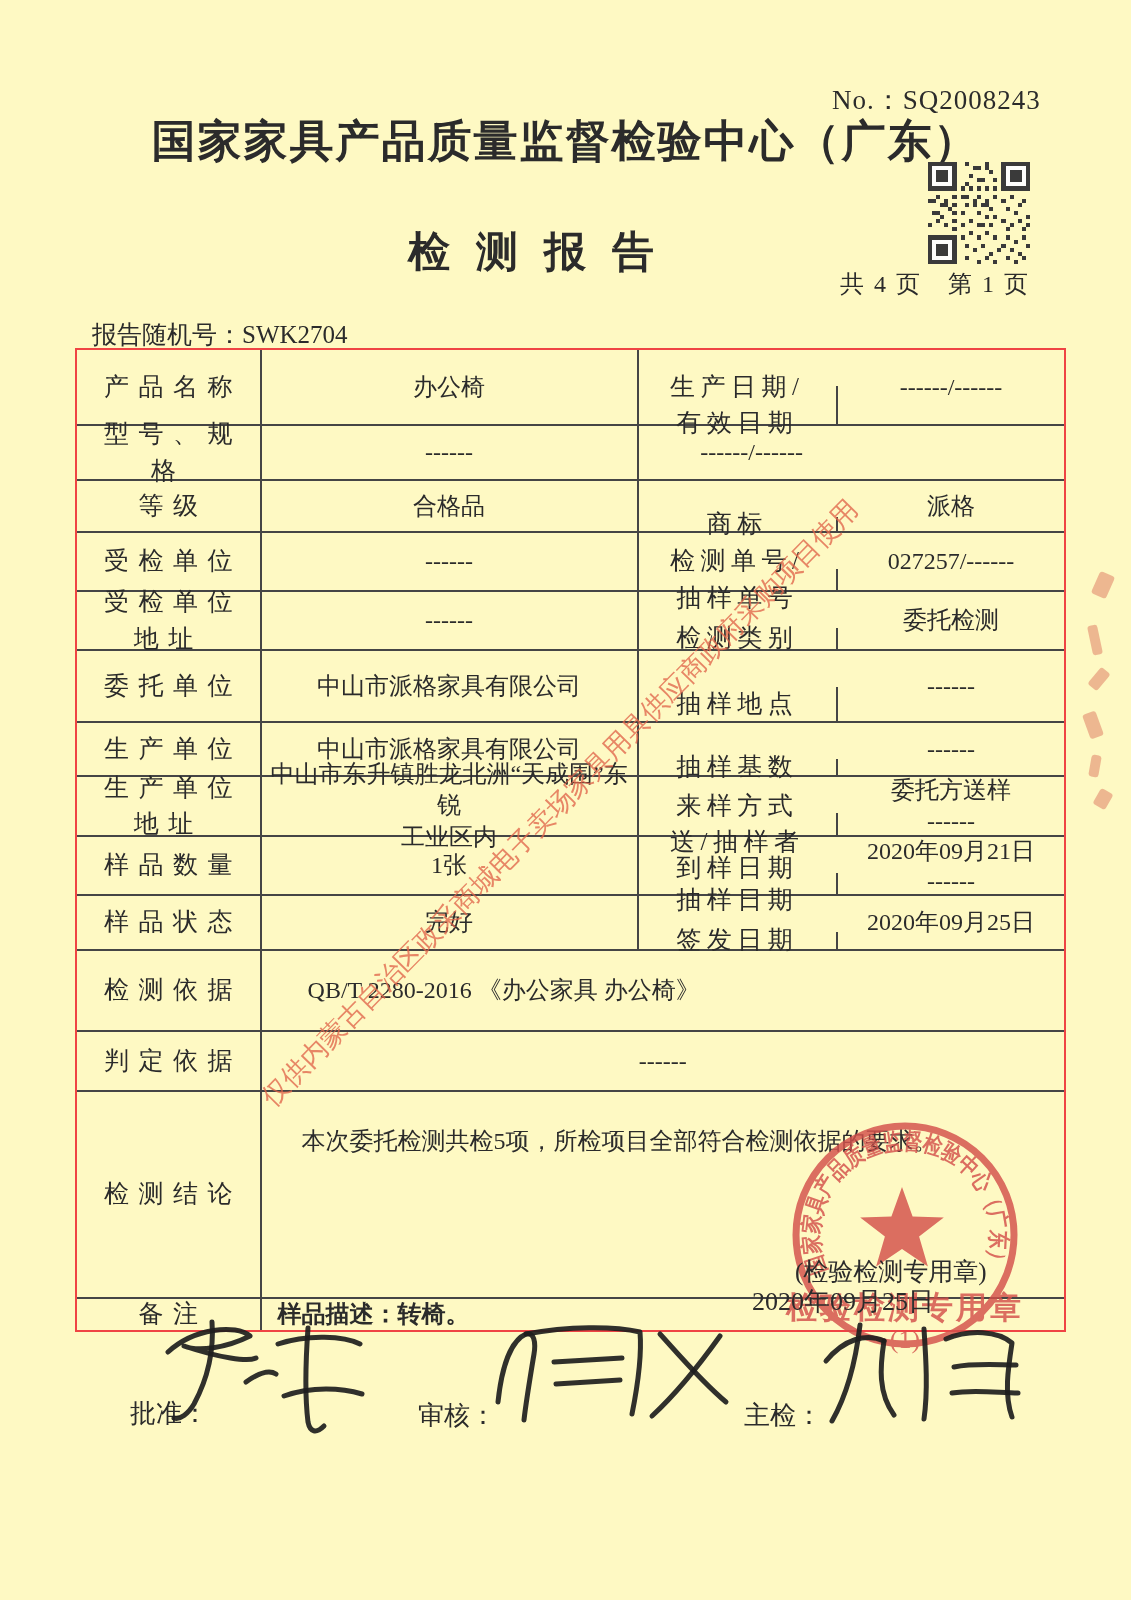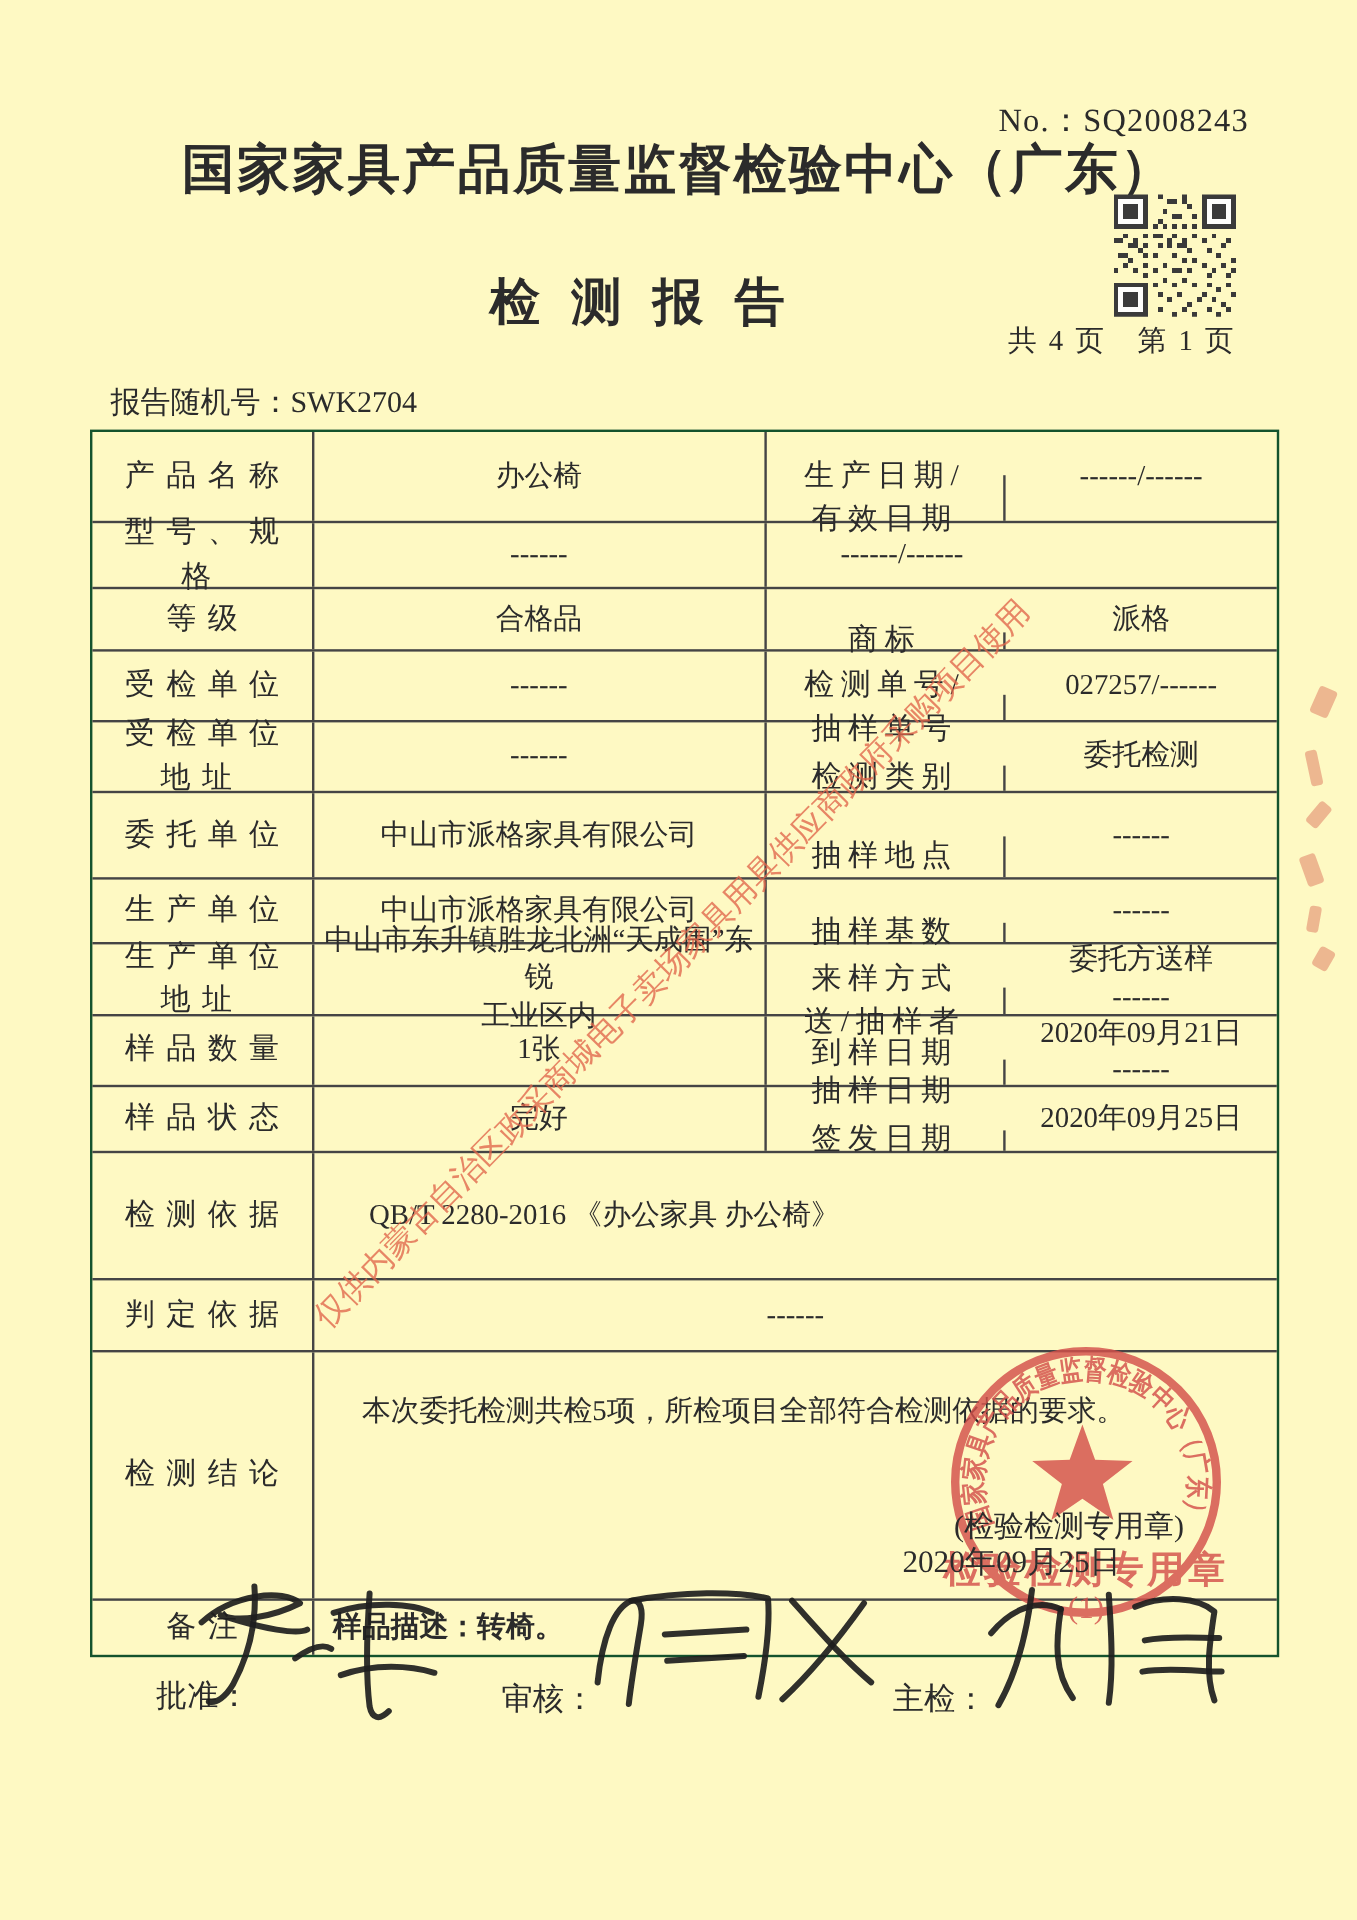--- a/index.html
+++ b/index.html
@@ -11,21 +11,21 @@
   .doc-no{left:832px;top:82px;font-size:27px;letter-spacing:1px;}
   .doc-title{left:0;top:112px;width:1131px;text-align:center;font-size:44px;font-weight:bold;letter-spacing:2px;}
   .doc-subtitle{left:0;top:180px;width:1062px;text-align:center;font-size:42px;font-weight:bold;letter-spacing:26px;text-indent:26px;margin-top:44px;}
   .page-info{left:700px;top:268px;width:330px;text-align:right;font-size:24px;letter-spacing:2px;}
   .report-no{left:92px;top:318px;font-size:25px;}
 
   .qr{left:928px;top:162px;width:102px;height:102px;}
   .qr svg{width:100%;height:100%;}
 
   
-  .table{left:75px;top:358px;width:991px;border:2px solid #14532d;box-sizing:border-box;background:transparent;z-index:1;}
+  .table{left:75px;top:348px;width:991px;border:2px solid #ef4444;box-sizing:border-box;background:transparent;z-index:1;}
   .trow{display:flex;border-bottom:2px solid #454545;box-sizing:border-box;}
   .trow:last-child{border-bottom:none;}
   .cell{box-sizing:border-box;border-right:2px solid #454545;display:flex;align-items:center;justify-content:center;
         text-align:center;white-space:pre-line;line-height:1.45;padding:2px 6px;}
   .cell:last-child{border-right:none;}
   .c1{width:18.7%;font-size:25px;letter-spacing:0.38em;text-indent:0.38em;}
   .c2{width:38.2%;font-size:24px;}
   .c3{width:20.2%;font-size:25px;letter-spacing:0.22em;margin-top:36px;}
   .c4{width:22.9%;font-size:24px;}
   .cfull{width:81.3%;font-size:24px;}
@@ -224,33 +224,33 @@
 抽样日期</div>
       <div class="cell c4" style="line-height:1.25">2020年09月21日
 ------</div>
     </div>
     <div class="trow" style="height:55px">
       <div class="cell c1">样品状态</div>
       <div class="cell c2">完好</div>
       <div class="cell c3">签发日期</div>
       <div class="cell c4">2020年09月25日</div>
     </div>
-    <div class="trow" style="height:106px">
+    <div class="trow" style="height:81px">
       <div class="cell c1">检测依据</div>
       <div class="cell cfull left-pad">QB/T 2280-2016 《办公家具 办公椅》</div>
     </div>
     <div class="trow" style="height:60px">
       <div class="cell c1">判定依据</div>
       <div class="cell cfull">------</div>
     </div>
     <div class="trow" style="height:207px">
       <div class="cell c1">检测结论</div>
       <div class="cell cfull concl">本次委托检测共检5项，所检项目全部符合检测依据的要求。</div>
     </div>
-    <div class="trow" style="height:45px">
+    <div class="trow" style="height:31px">
       <div class="cell c1">备注</div>
       <div class="cell cfull remark">样品描述：转椅。</div>
     </div>
   </div>
 
   <div class="abs seal-note">(检验检测专用章)</div>
   <div class="abs seal-date">2020年09月25日</div>
 
   <div class="abs watermark">仅供内蒙古自治区政采商城电子卖场家具用具供应商政府采购项目使用</div>
 

